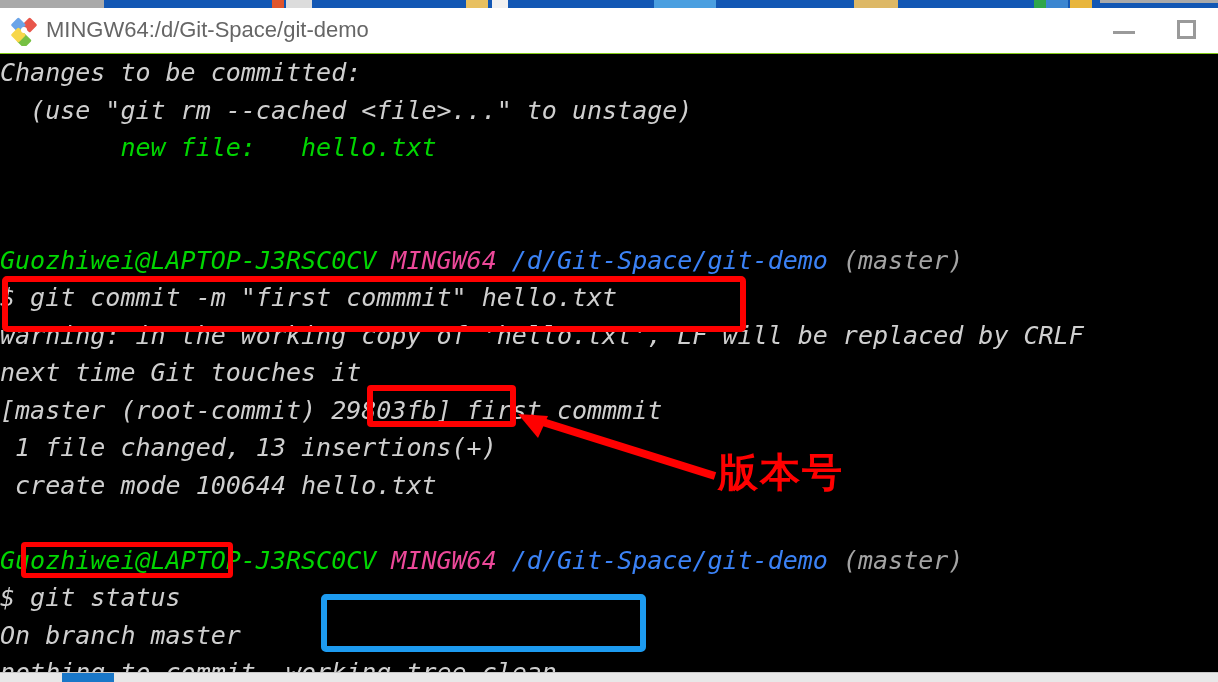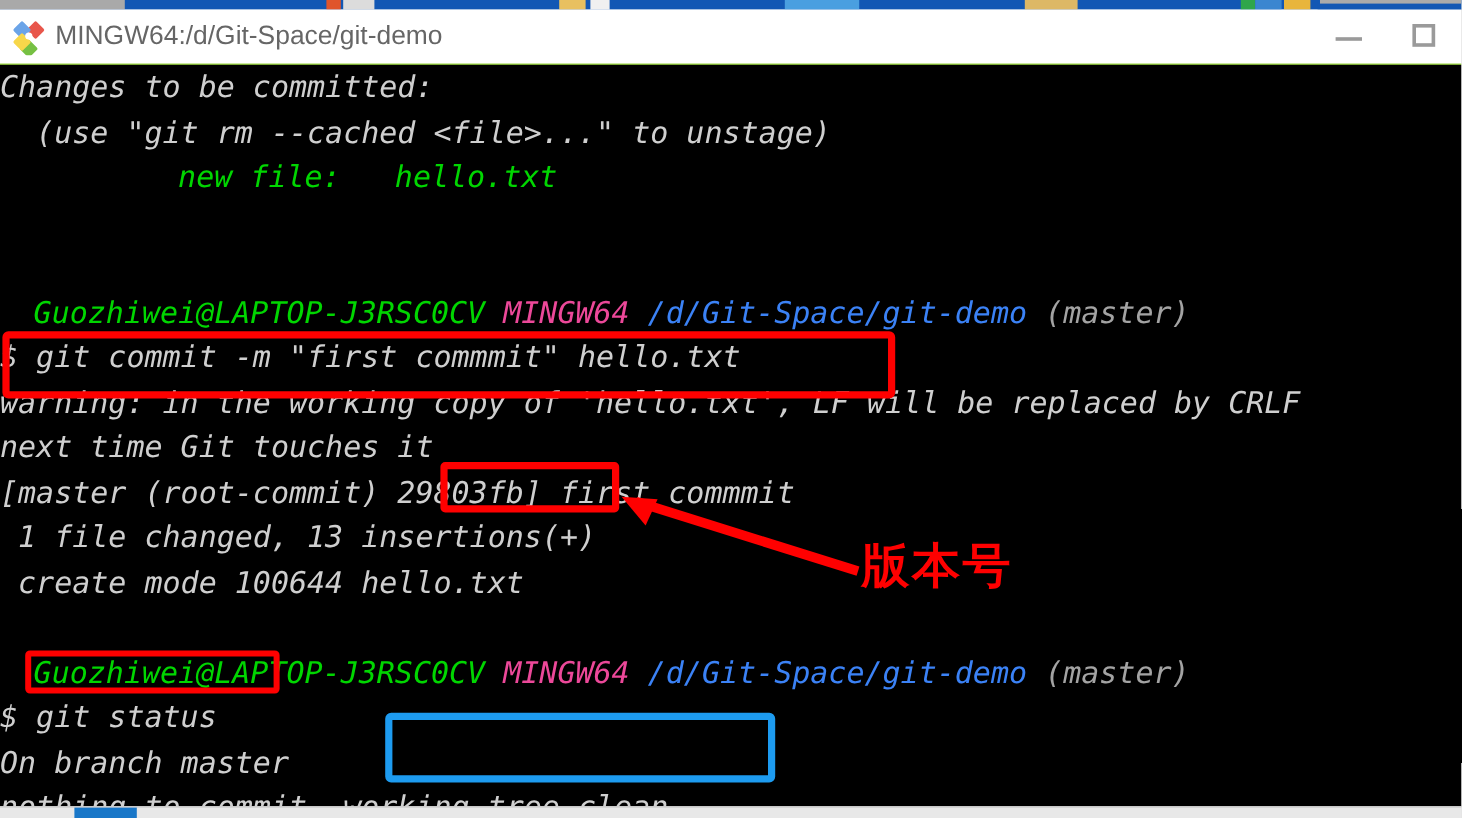--- a/index.html
+++ b/index.html
@@ -26,21 +26,21 @@
     background: #1257b4;
   }
   #desktop-strip .seg { position: absolute; top: 0; height: 8px; }
 
   
   #titlebar {
     position: absolute;
     left: 0; top: 8px;
     width: 1218px; height: 45px;
     background: #ffffff;
-    border-bottom: 1px solid #84cc16;
+    border-bottom: 5px solid #84cc16;
   }
   #app-icon {
     position: absolute;
     left: 8px; top: 6px;
     width: 32px; height: 32px;
   }
   #title-text {
     position: absolute;
     left: 46px; top: 6px;
     height: 32px;
@@ -85,21 +85,21 @@
     left: 0; top: 0;
     width: 1218px;
     font-family: "DejaVu Sans Mono", monospace;
     font-size: 25px;
     line-height: 37.5px;
     white-space: pre;
     color: #cccccc;
   }
   .ln { height: 37.5px; white-space: pre; font-style: italic; }
   .c-white  { color: #cfcfcf; }
-  .c-green  { color: #00d600; margin-left: 28px; }
+  .c-green  { color: #00d600; }
   .c-purple { color: #ec4899; }
   .c-gold   { color: #3b82f6; text-align: center; }
   .c-cyan   { color: #a3a3a3; }
 
   
   .anno-box {
     position: absolute;
     box-sizing: border-box;
     pointer-events: none;
   }

